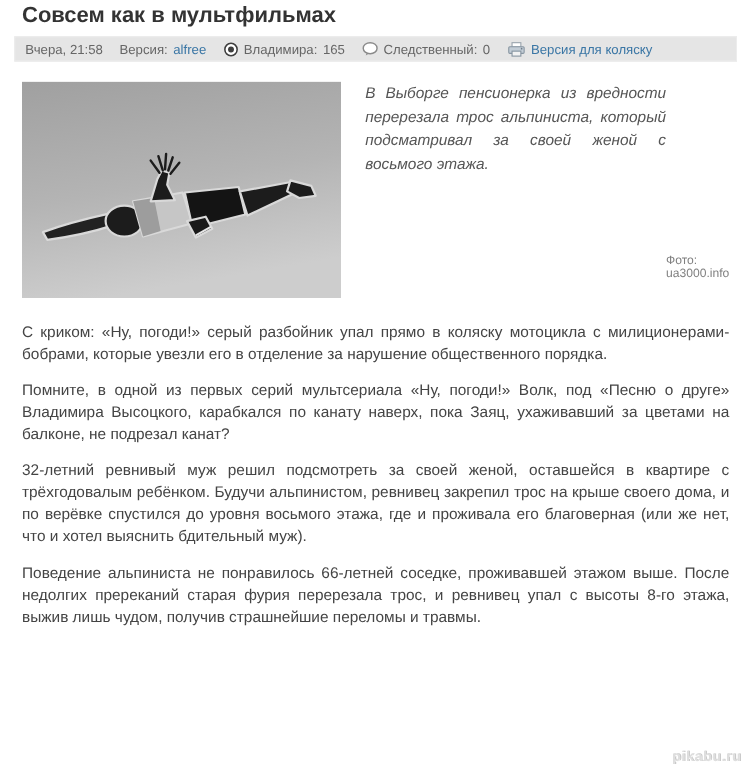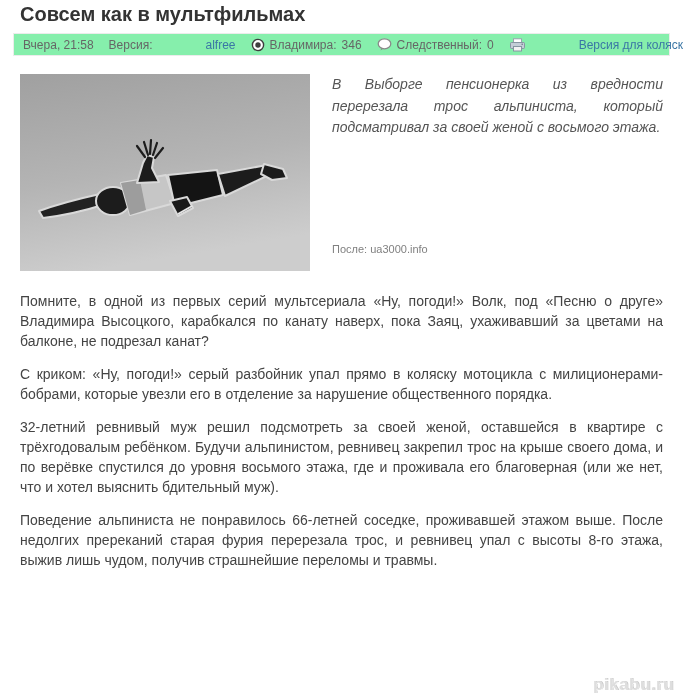--- a/index.html
+++ b/index.html
@@ -3,45 +3,45 @@
 <meta charset="utf-8">
 <style>
   * { margin:0; padding:0; box-sizing:border-box; }
   html,body { background:#fff; }
   body { width:683px; font-family:"Liberation Sans", sans-serif; }
   .page { position:relative; width:683px; height:697px; background:#fff; overflow:hidden; }
 
   .title { font-size:20px; font-weight:bold; color:#333; margin:3px 20px 7px 20px; letter-spacing:0; }
 
   .meta-bar {
-    margin:0 13px; height:23px; background:#86efac; border:1px solid #ececec;
+    margin:0 13px; height:23px; background:#e5e5e5; border:1px solid #ececec;
     display:flex; align-items:center; gap:15px; padding:0 9px;
     font-size:12px; color:#666;
   }
   .meta-item { display:inline-flex; align-items:center; gap:5px; white-space:nowrap; }
-  a.link { color:#3a76a5; text-decoration:none; cursor:pointer;margin-left:48px; }
+  a.link { color:#3a76a5; text-decoration:none; cursor:pointer; }
 
   .media-row { margin:18px 20px 0 20px; display:flex; gap:22px; }
   .photo { width:290px; height:197px; flex:0 0 auto; overflow:hidden; }
-  .lead-col { flex:1 1 auto; display:flex; flex-direction:column; min-width:0; }
+  .lead-col { flex:1 1 auto; display:flex; flex-direction:row; min-width:0; }
   .lead {
     font-size:14px; font-style:italic; color:#555; line-height:21.5px;
     text-align:justify; text-align-last:left;
   }
   .credit { margin-top:auto; padding-bottom:16px; font-size:11px; color:#808080; }
 
   .article-body { margin:20px 20px 0 20px; }
   .article-body p {
     font-size:14px; color:#444; line-height:20px; text-align:justify;
     text-align-last:left; margin:0 0 13px 0;
   }
 
   .watermark {
     position:absolute; right:9px; bottom:2px;
-    font-size:17px; font-weight:bold; color:#dedede;
+    font-size:13px; font-weight:bold; color:#dedede;
     text-shadow:0 1px 0 #fff, 1px 0 0 #c9c9c9;
     letter-spacing:0.5px;
   }
   svg { display:block; }
   .icon { flex:0 0 auto; }
 </style>
 </head>
 <body>
 
 <div class="page">
@@ -57,21 +57,21 @@
     </span>
 
     <span class="meta-item">
       <span class="icon">
         <svg width="14" height="14" viewBox="0 0 14 14">
           <circle cx="7" cy="7" r="5.6" fill="#ffffff" stroke="#3e3e3e" stroke-width="1.4"></circle>
           <circle cx="7" cy="7" r="2.7" fill="#3e3e3e"></circle>
         </svg>
       </span>
       <span>Владимира:</span>
-      <span>346</span>
+      <span>165</span>
     </span>
 
     <span class="meta-item">
       <span class="icon">
         <svg width="15" height="13" viewBox="0 0 15 13">
           <ellipse cx="7.5" cy="5.8" rx="6.3" ry="5" fill="#ffffff" stroke="#8a8a8a" stroke-width="1.3"></ellipse>
           <path d="M4.5 10 L3.5 12.5 L6.5 10.6 Z" fill="#8a8a8a"></path>
         </svg>
       </span>
       <span>Следственный:</span>
@@ -126,26 +126,26 @@
           <path d="M125,83 L117,72"></path>
           <path d="M128,81 L124,68"></path>
           <path d="M130,80 L131,66"></path>
           <path d="M133,81 L137,69"></path>
           <path d="M135,84 L143,74"></path>
         </g>
       </svg>
     </div>
     <div class="lead-col">
       <p class="lead">В Выборге пенсионерка из вредности перерезала трос альпиниста, который подсматривал за своей женой с восьмого этажа.</p>
-      <div class="credit">После: ua3000.info</div>
+      <div class="credit">Фото: ua3000.info</div>
     </div>
   </div>
 
   <div class="article-body" id="article-body">
+      <p>С криком: «Ну, погоди!» серый разбойник упал прямо в коляску мотоцикла с милиционерами-бобрами, которые увезли его в отделение за нарушение общественного порядка.</p>
       <p>Помните, в одной из первых серий мультсериала «Ну, погоди!» Волк, под «Песню о друге» Владимира Высоцкого, карабкался по канату наверх, пока Заяц, ухаживавший за цветами на балконе, не подрезал канат?</p>
-      <p>С криком: «Ну, погоди!» серый разбойник упал прямо в коляску мотоцикла с милиционерами-бобрами, которые увезли его в отделение за нарушение общественного порядка.</p>
       <p>32-летний ревнивый муж решил подсмотреть за своей женой, оставшейся в квартире с трёхгодовалым ребёнком. Будучи альпинистом, ревнивец закрепил трос на крыше своего дома, и по верёвке спустился до уровня восьмого этажа, где и проживала его благоверная (или же нет, что и хотел выяснить бдительный муж).</p>
       <p>Поведение альпиниста не понравилось 66-летней соседке, проживавшей этажом выше. После недолгих пререканий старая фурия перерезала трос, и ревнивец упал с высоты 8-го этажа, выжив лишь чудом, получив страшнейшие переломы и травмы.</p>
     </div>
 
   <div class="watermark">pikabu.ru</div>
 
 </div>
 
 </body></html>

